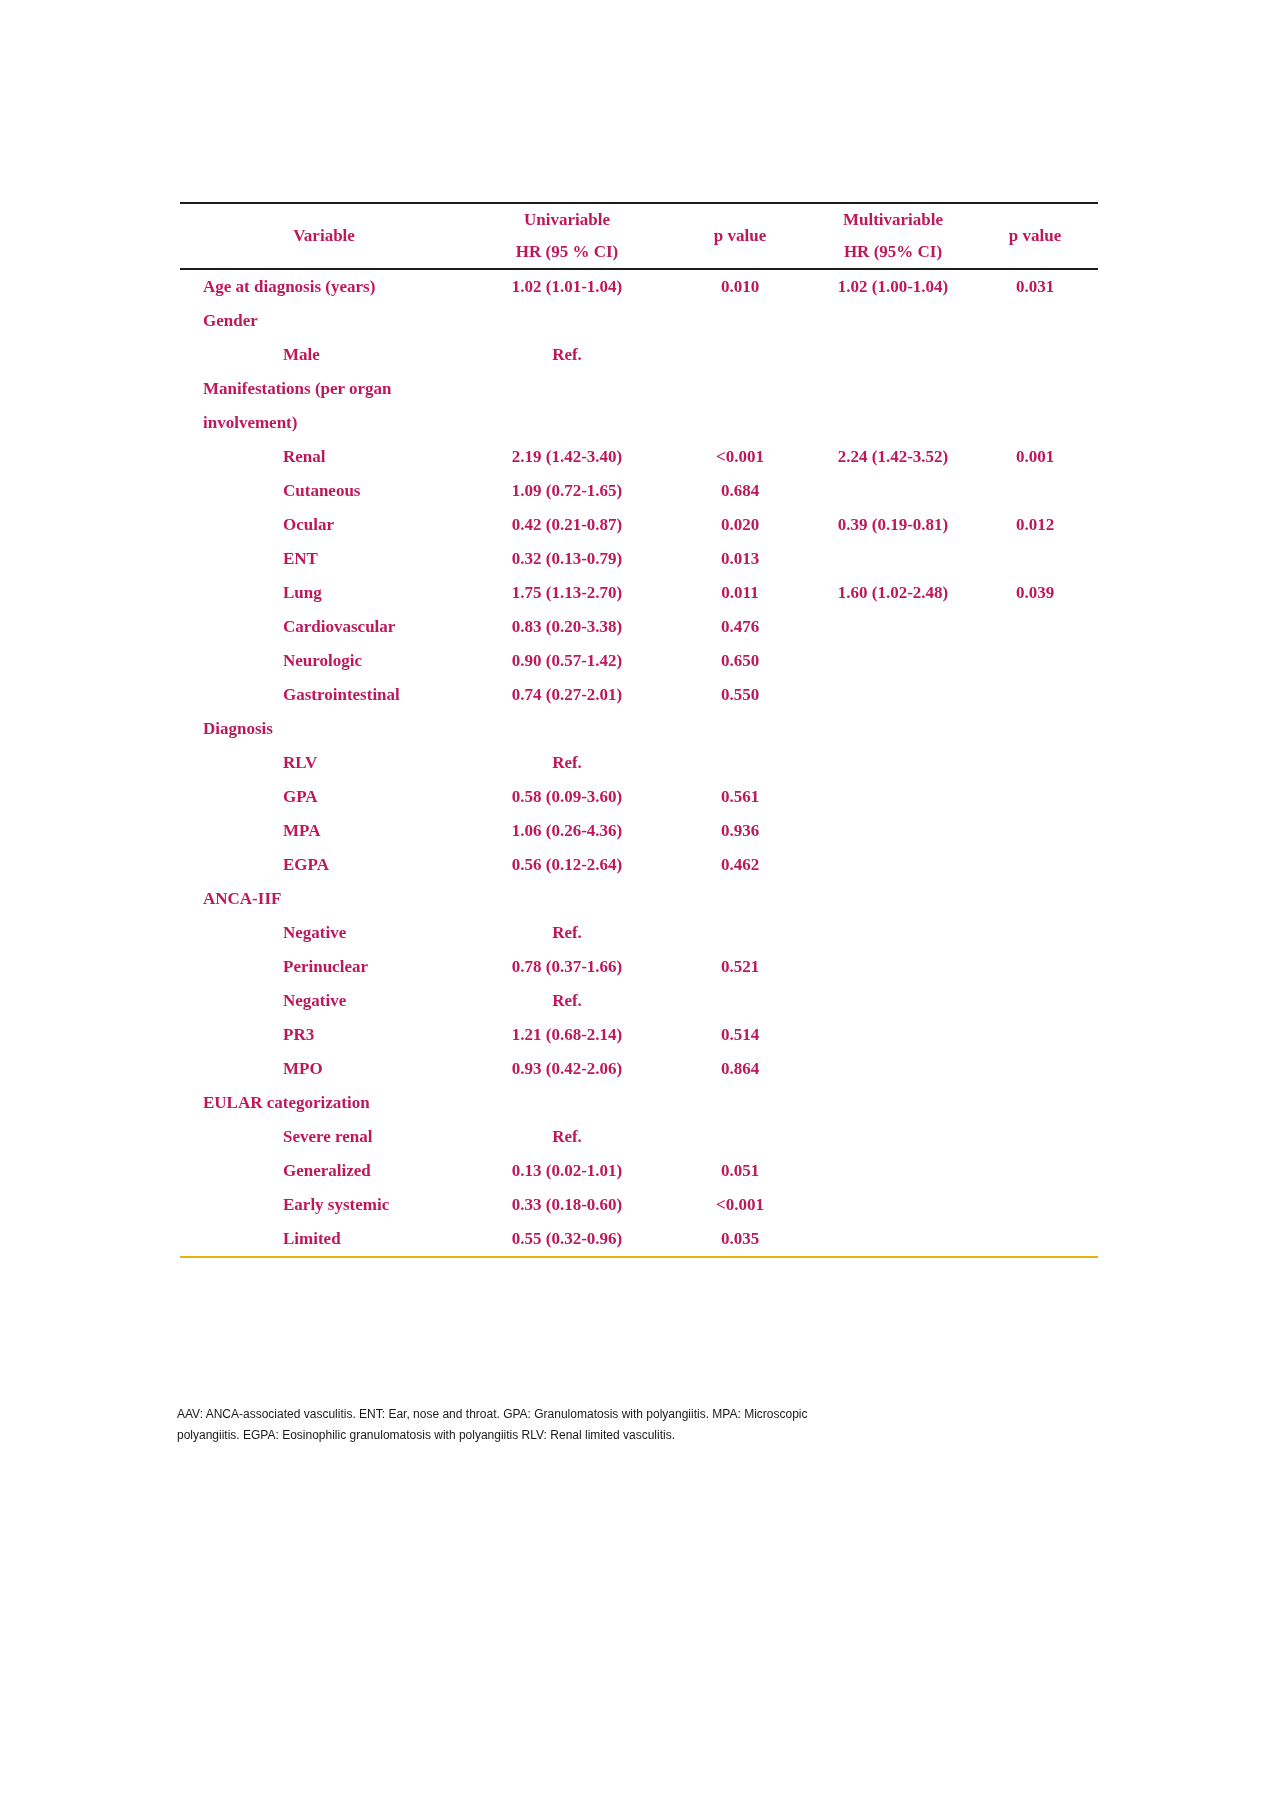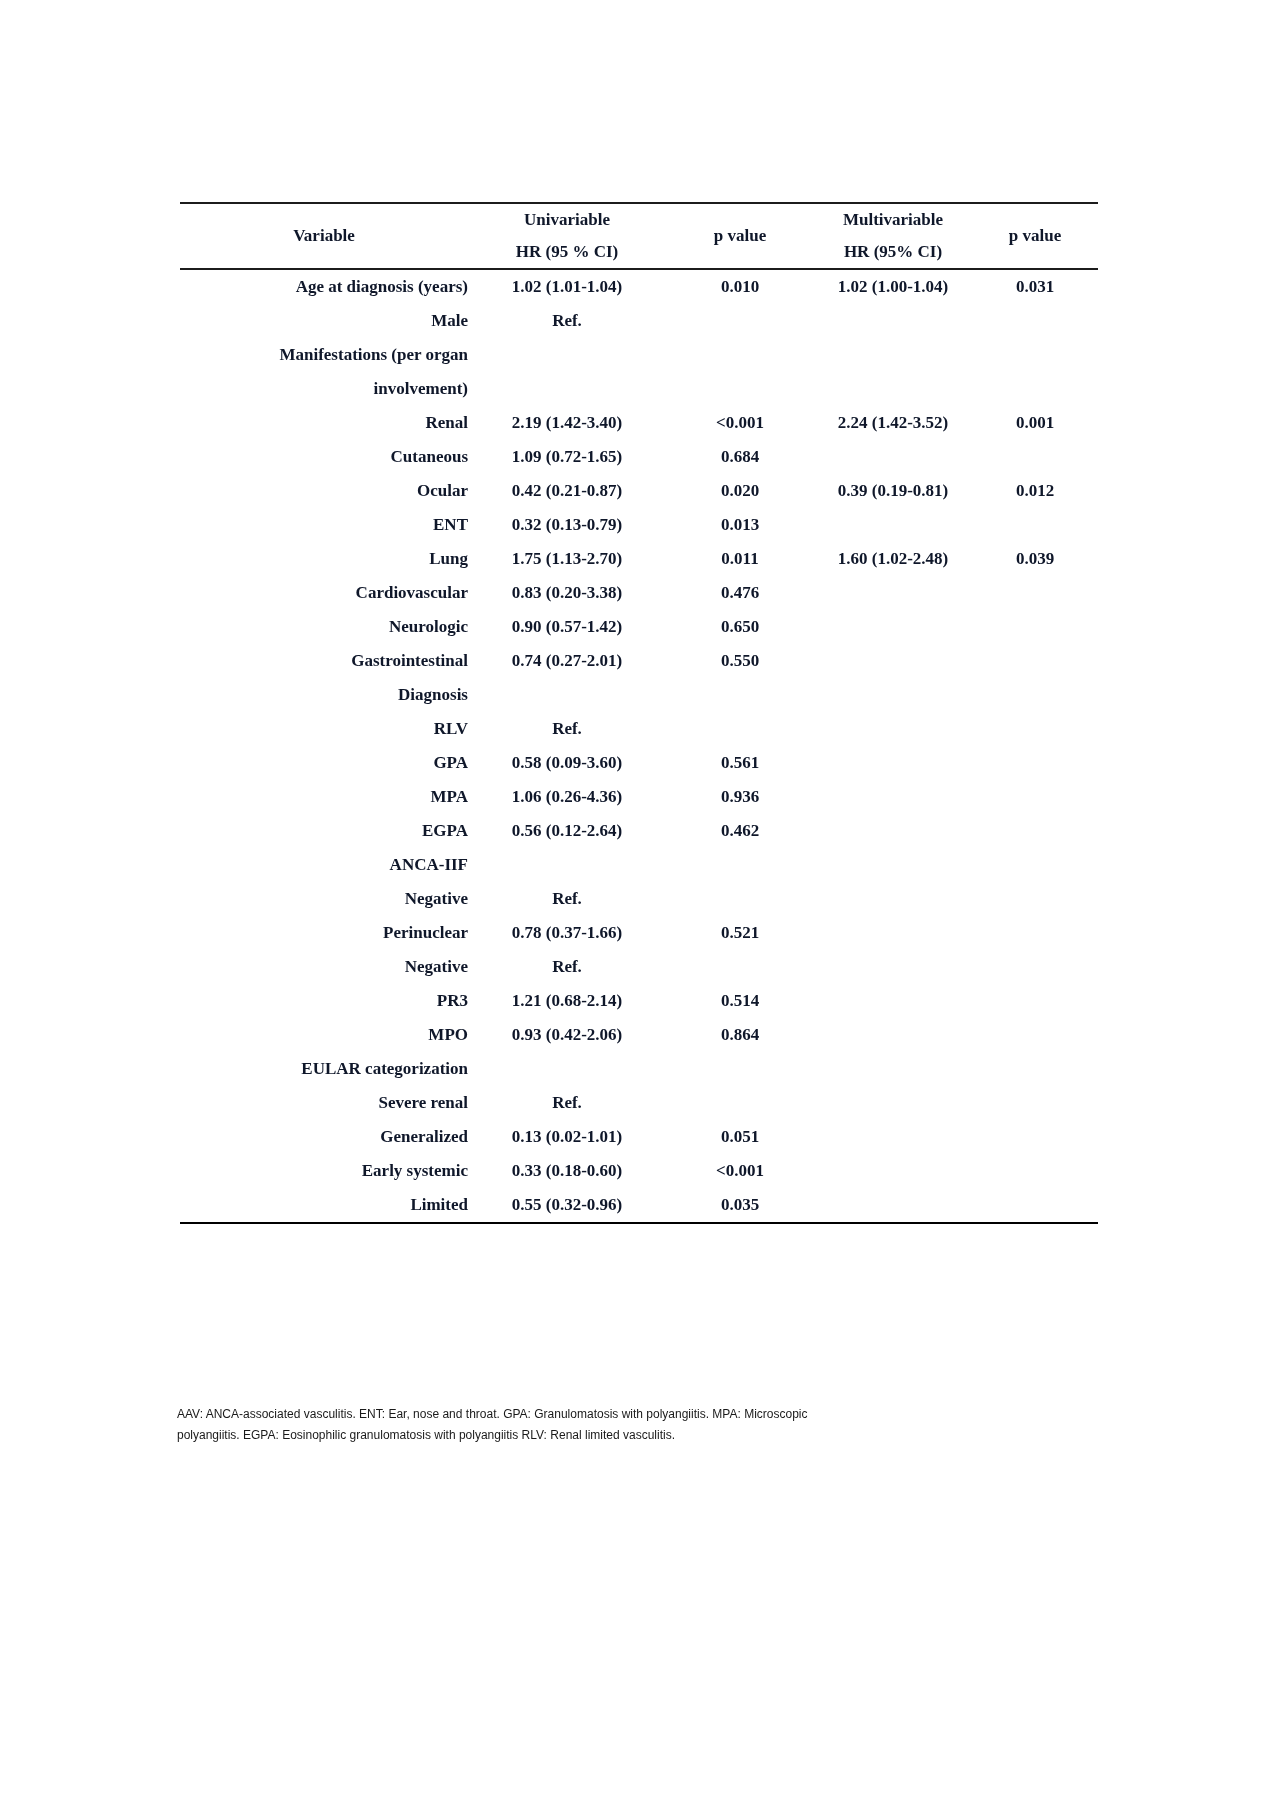--- a/index.html
+++ b/index.html
@@ -26,23 +26,23 @@
     top: 202px;
     width: 918px;
   }
   table.hr-table {
     border-collapse: collapse;
     table-layout: fixed;
     width: 918px;
     font-family: "Liberation Serif", serif;
     font-weight: 700;
     font-size: 17px;
-    color: #0f172a;
+    color: #be185d;
     border-top: 2px solid #1c1c1c;
-    border-bottom: 2px solid #000000;
+    border-bottom: 2px solid #eab308;
   }
   table.hr-table thead tr {
     border-bottom: 2px solid #1c1c1c;
   }
   table.hr-table th {
     font-weight: 700;
     vertical-align: middle;
     text-align: center;
     height: 64px;
     padding: 0;
@@ -52,21 +52,21 @@
   table.hr-table td {
     padding: 0;
     height: 34px;
     line-height: 34px;
     vertical-align: middle;
     text-align: center;
     overflow: visible;
     white-space: nowrap;
   }
   table.hr-table td.var {
-    text-align: right;
+    text-align: left;
     padding-left: 23px;
     white-space: normal;
   }
   table.hr-table td.var.indent {
     padding-left: 103px;
   }
   .footnote {
     position: absolute;
     left: 177px;
     top: 1404px;
@@ -109,20 +109,27 @@
       </thead>
       <tbody>
           <tr>
             <td class="var">Age at diagnosis (years)</td>
             <td class="num">1.02 (1.01-1.04)</td>
             <td class="num">0.010</td>
             <td class="num">1.02 (1.00-1.04)</td>
             <td class="num">0.031</td>
           </tr>
           <tr>
+            <td class="var">Gender</td>
+            <td class="num"></td>
+            <td class="num"></td>
+            <td class="num"></td>
+            <td class="num"></td>
+          </tr>
+          <tr>
             <td class="var indent">Male</td>
             <td class="num">Ref.</td>
             <td class="num"></td>
             <td class="num"></td>
             <td class="num"></td>
           </tr>
           <tr>
             <td class="var">Manifestations (per organ involvement)</td>
             <td class="num"></td>
             <td class="num"></td>

